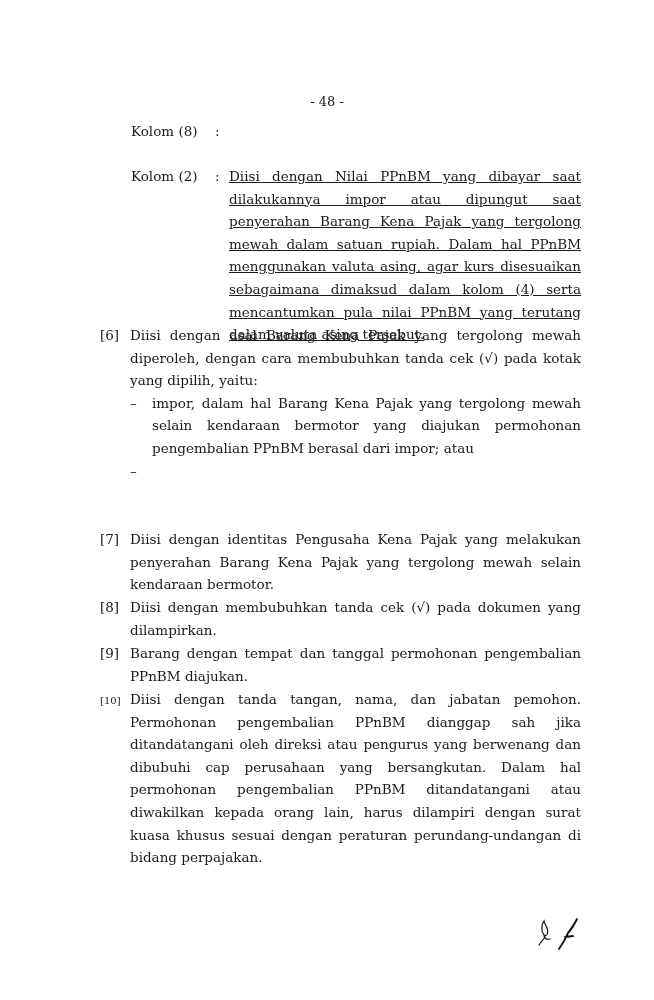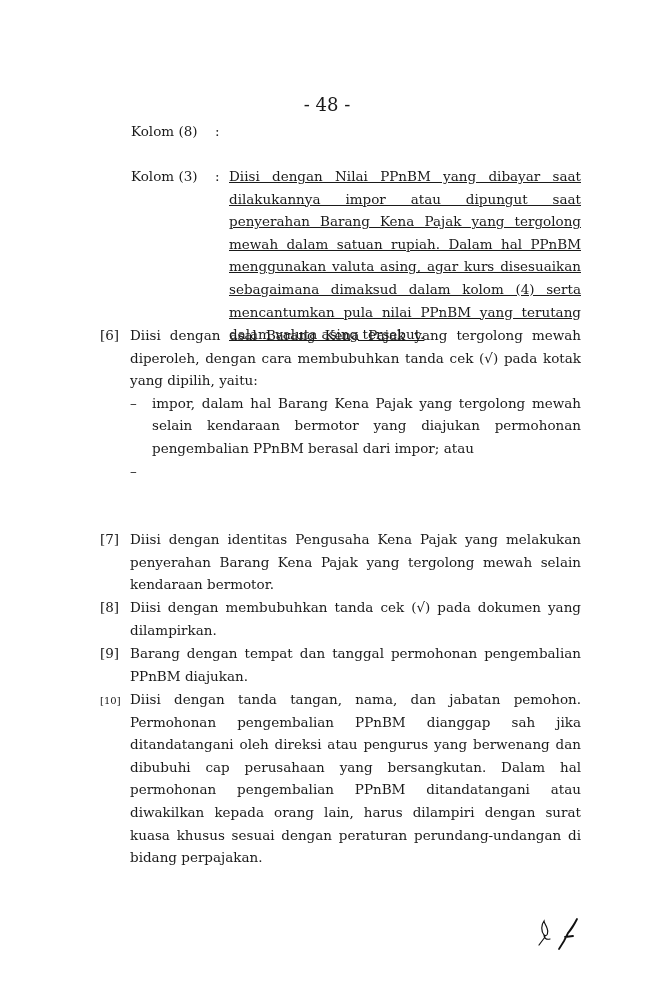--- a/index.html
+++ b/index.html
@@ -14,21 +14,21 @@
       overflow: hidden;
       font-family: "DejaVu Serif", "Liberation Serif", serif;
       color: #1a1a1a;
     }
     .page-number {
       position: absolute;
       top: 94px;
       left: 0;
       width: 654px;
       text-align: center;
-      font-size: 18px;
+      font-size: 13px;
     }
     .kolom-row {
       position: absolute;
       left: 131px;
       width: 450px;
       font-size: 13.5px;
       line-height: 22.6px;
       text-decoration: underline;
     }
     .kolom-label {
@@ -104,21 +104,21 @@
 <div>
 
   <div class="page-number">- 48 -</div>
 
   <div class="kolom-row" style="top:120px;">
     <span class="kolom-label">Kolom (8)</span>
     <span class="kolom-colon">:</span>
   </div>
 
   <div class="kolom-row" style="top:165px;">
-    <span class="kolom-label">Kolom (3)</span>
+    <span class="kolom-label">Kolom (2)</span>
     <span class="kolom-colon">:</span>
     <div class="kolom-text">Diisi dengan Nilai PPnBM yang dibayar saat dilakukannya impor atau dipungut saat penyerahan Barang Kena Pajak yang tergolong mewah dalam satuan rupiah. Dalam hal PPnBM menggunakan valuta asing, agar kurs disesuaikan sebagaimana dimaksud dalam kolom (4) serta mencantumkan pula nilai PPnBM yang terutang dalam valuta asing tersebut.</div>
   </div>
 
   <div class="item" style="top:324px;">
     <span class="item-num">[6]</span>
     <div class="item-text">Diisi dengan asal Barang Kena Pajak yang tergolong mewah diperoleh, dengan cara membubuhkan tanda cek (√) pada kotak yang dipilih, yaitu:</div>
     <div class="bullet">
       <span class="bullet-dash">–</span>
       <span>impor, dalam hal Barang Kena Pajak yang tergolong mewah selain kendaraan bermotor yang diajukan permohonan pengembalian PPnBM berasal dari impor; atau</span>

